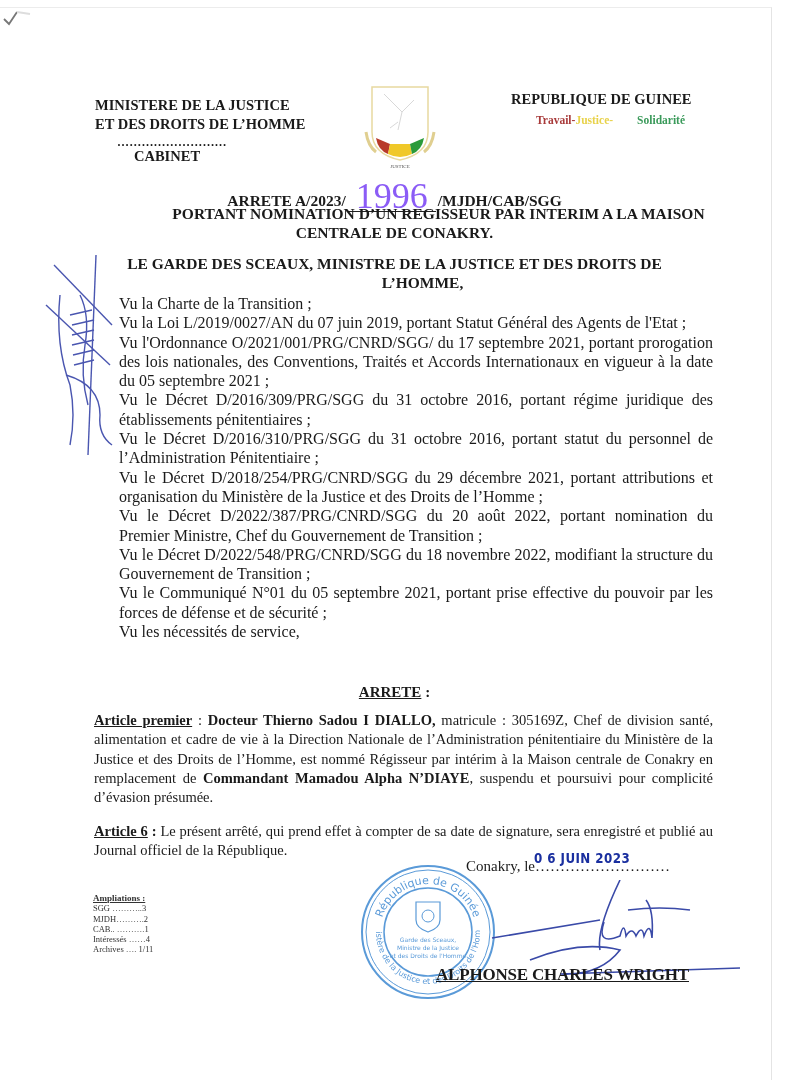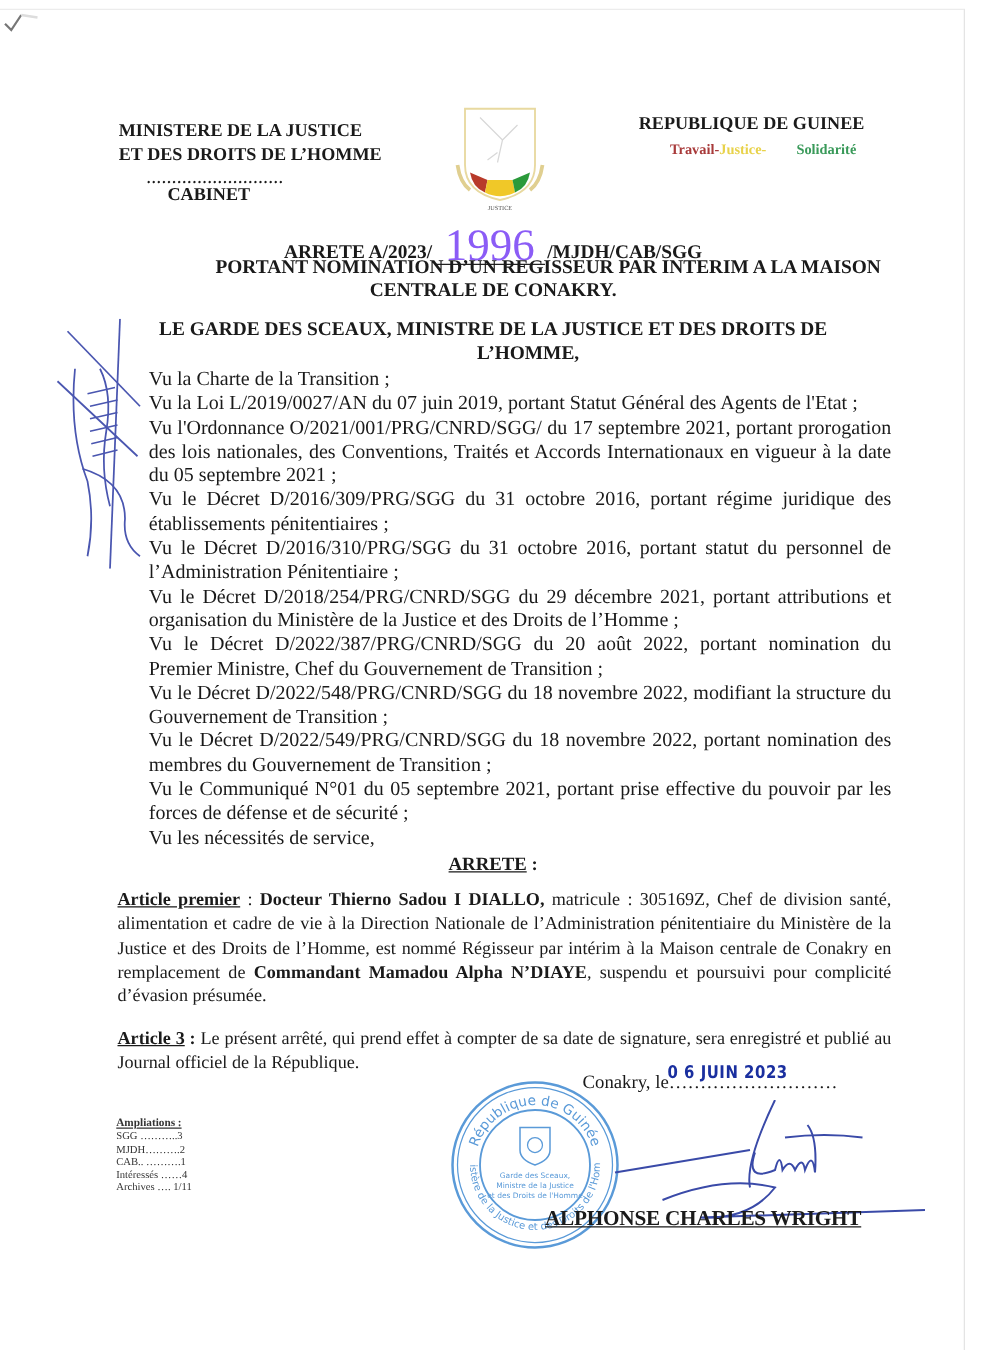--- a/index.html
+++ b/index.html
@@ -97,30 +97,29 @@
 
 <div class="abs body-text">
   <p>Vu la Charte de la Transition ;</p>
   <p>Vu la Loi L/2019/0027/AN du 07 juin 2019, portant Statut Général des Agents de l'Etat ;</p>
   <p>Vu l'Ordonnance O/2021/001/PRG/CNRD/SGG/ du 17 septembre 2021, portant prorogation des lois nationales, des Conventions, Traités et Accords Internationaux en vigueur à la date du 05 septembre 2021 ;</p>
   <p>Vu le Décret D/2016/309/PRG/SGG du 31 octobre 2016, portant régime juridique des établissements pénitentiaires ;</p>
   <p>Vu le Décret D/2016/310/PRG/SGG du 31 octobre 2016, portant statut du personnel de l’Administration Pénitentiaire ;</p>
   <p>Vu le Décret D/2018/254/PRG/CNRD/SGG du 29 décembre 2021, portant attributions et organisation du Ministère de la Justice et des Droits de l’Homme ;</p>
   <p>Vu le Décret D/2022/387/PRG/CNRD/SGG du 20 août 2022, portant nomination du Premier Ministre, Chef du Gouvernement de Transition ;</p>
   <p>Vu le Décret D/2022/548/PRG/CNRD/SGG du 18 novembre 2022, modifiant la structure du Gouvernement de Transition ;</p>
-  <p>Vu le Décret D/2022/549/PRG/CNRD/SGG du 18 novembre 2022, portant nomination des membres du Gouvernement de Transition ;</p>
   <p>Vu le Communiqué N°01 du 05 septembre 2021, portant prise effective du pouvoir par les forces de défense et de sécurité ;</p>
   <p>Vu les nécessités de service,</p>
 </div>
 
 <div class="abs arrete-head"><span>ARRETE</span><b> :</b></div>
 
 <div class="abs art1"><span class="lbl">Article premier</span><span> : </span><b>Docteur Thierno Sadou I DIALLO,</b><span> matricule : 305169Z, Chef de division santé, alimentation et cadre de vie à la Direction Nationale de l’Administration pénitentiaire du Ministère de la Justice et des Droits de l’Homme, est nommé Régisseur par intérim à la Maison centrale de Conakry en remplacement de </span><b>Commandant Mamadou Alpha N’DIAYE</b><span>, suspendu et poursuivi pour complicité d’évasion présumée.</span></div>
 
-<div class="abs art2"><span class="lbl">Article 3</span><b> : </b><span>Le présent arrêté, qui prend effet à compter de sa date de signature, sera enregistré et publié au Journal officiel de la République.</span></div>
+<div class="abs art2"><span class="lbl">Article 6</span><b> : </b><span>Le présent arrêté, qui prend effet à compter de sa date de signature, sera enregistré et publié au Journal officiel de la République.</span></div>
 
 <svg class="abs margin-sig" viewBox="0 0 80 200">
   <g stroke="#4a56b0" stroke-width="1.4" fill="none">
     <path d="M14 10 L72 70"></path>
       <path d="M6 50 L70 110"></path>
       <path d="M20 40 Q15 90 30 130 Q36 160 30 190"></path>
     <path d="M40 40 Q50 60 45 90 Q40 120 48 150"></path>
       <path d="M56 0 L48 200"></path>
     <path d="M30 60 L52 55 M32 70 L54 65 M32 80 L54 75 M32 90 L54 85 M33 100 L54 95 M34 110 L54 105"></path>
     <path d="M26 120 Q60 130 60 160 Q58 180 72 190"></path>

